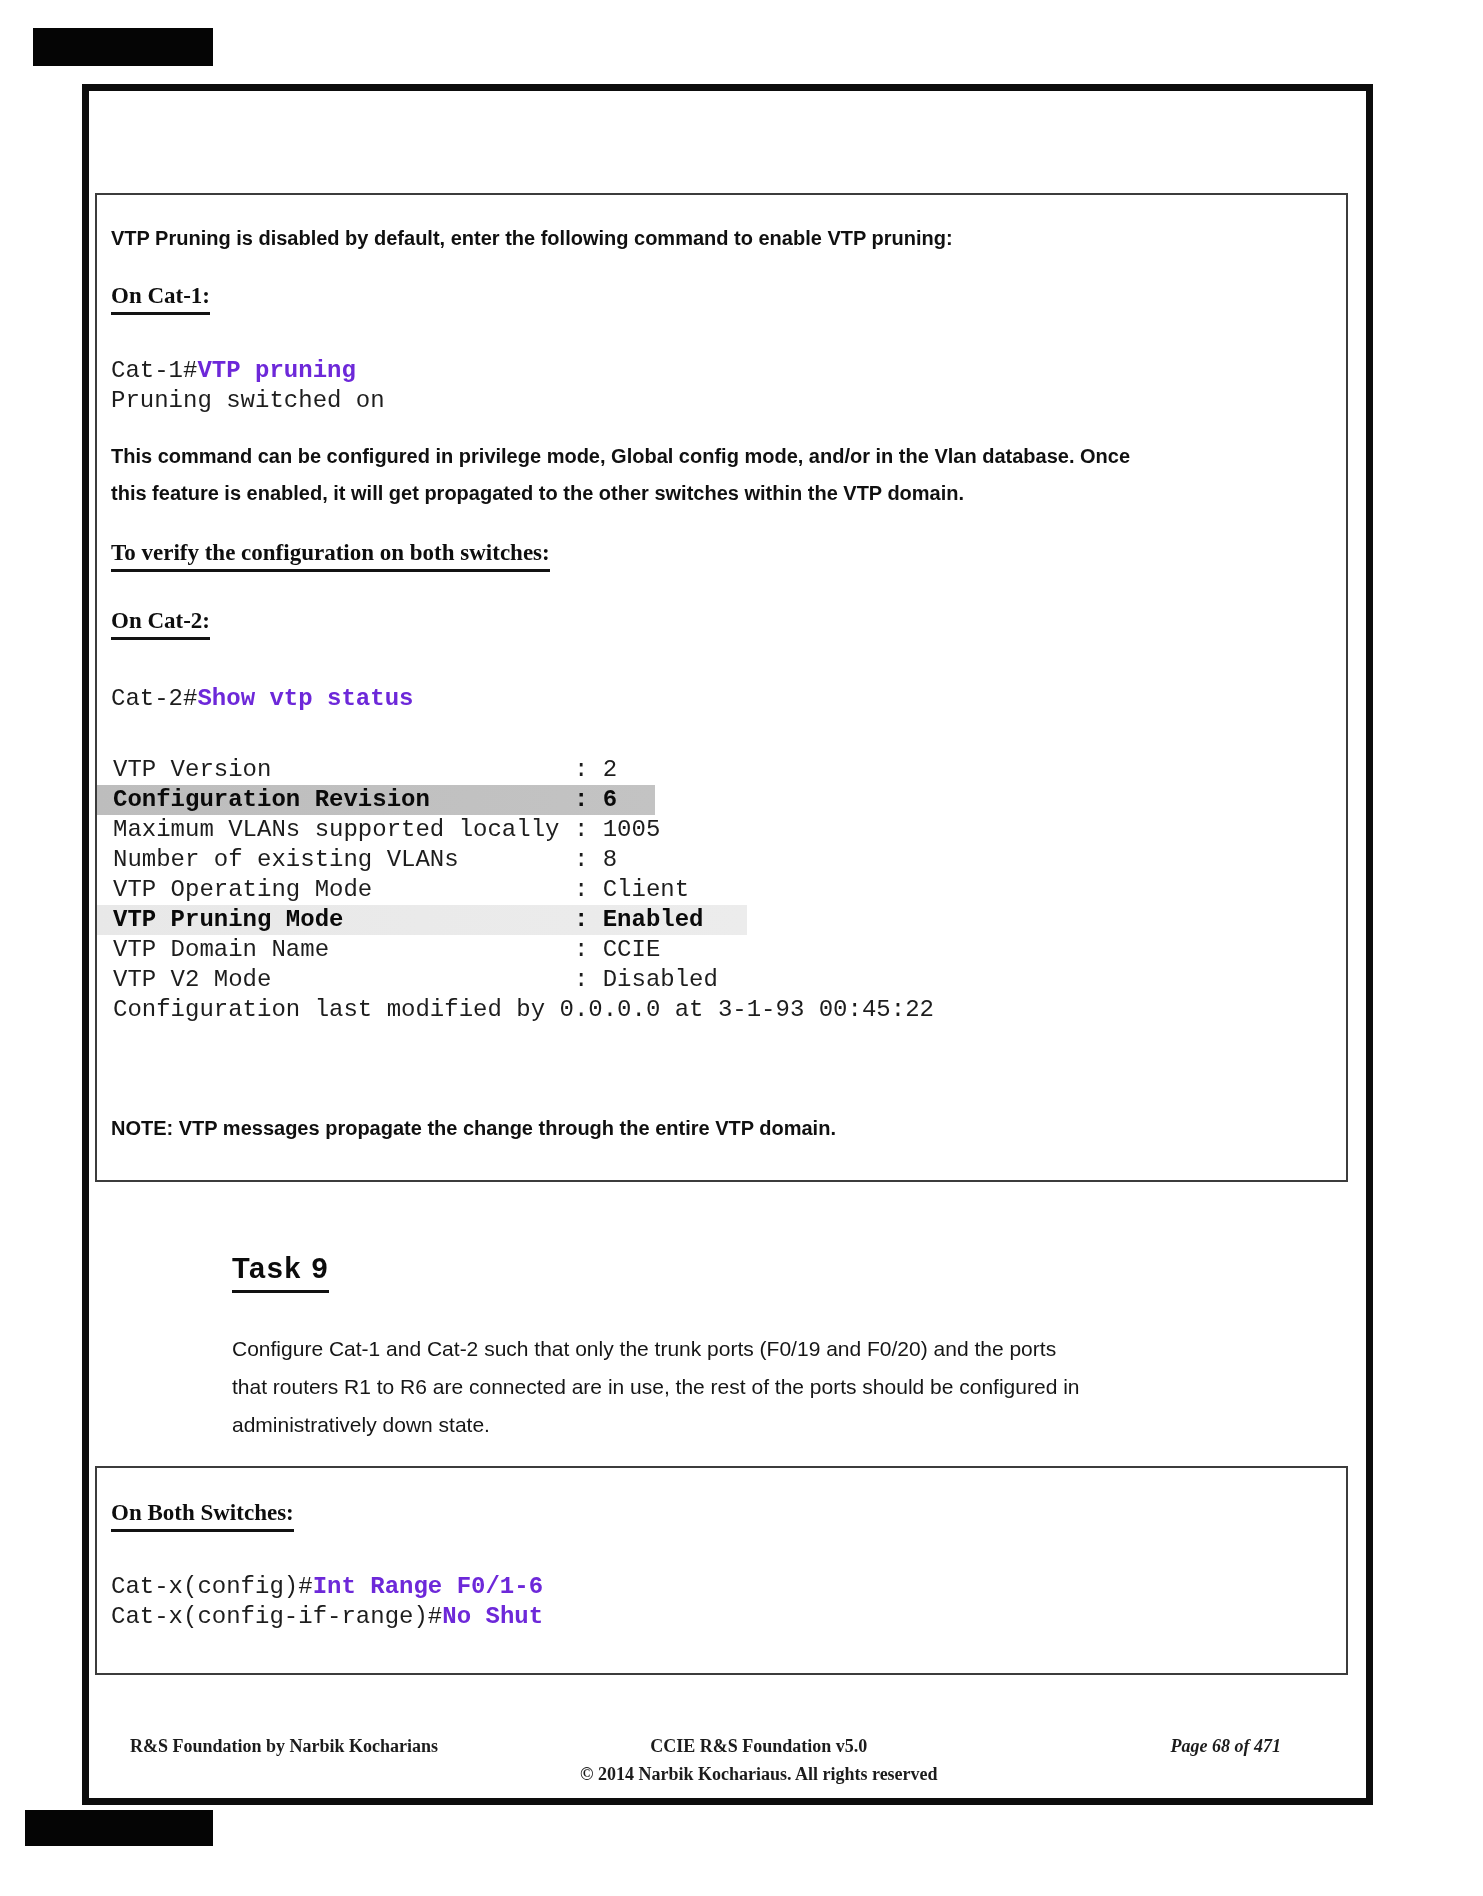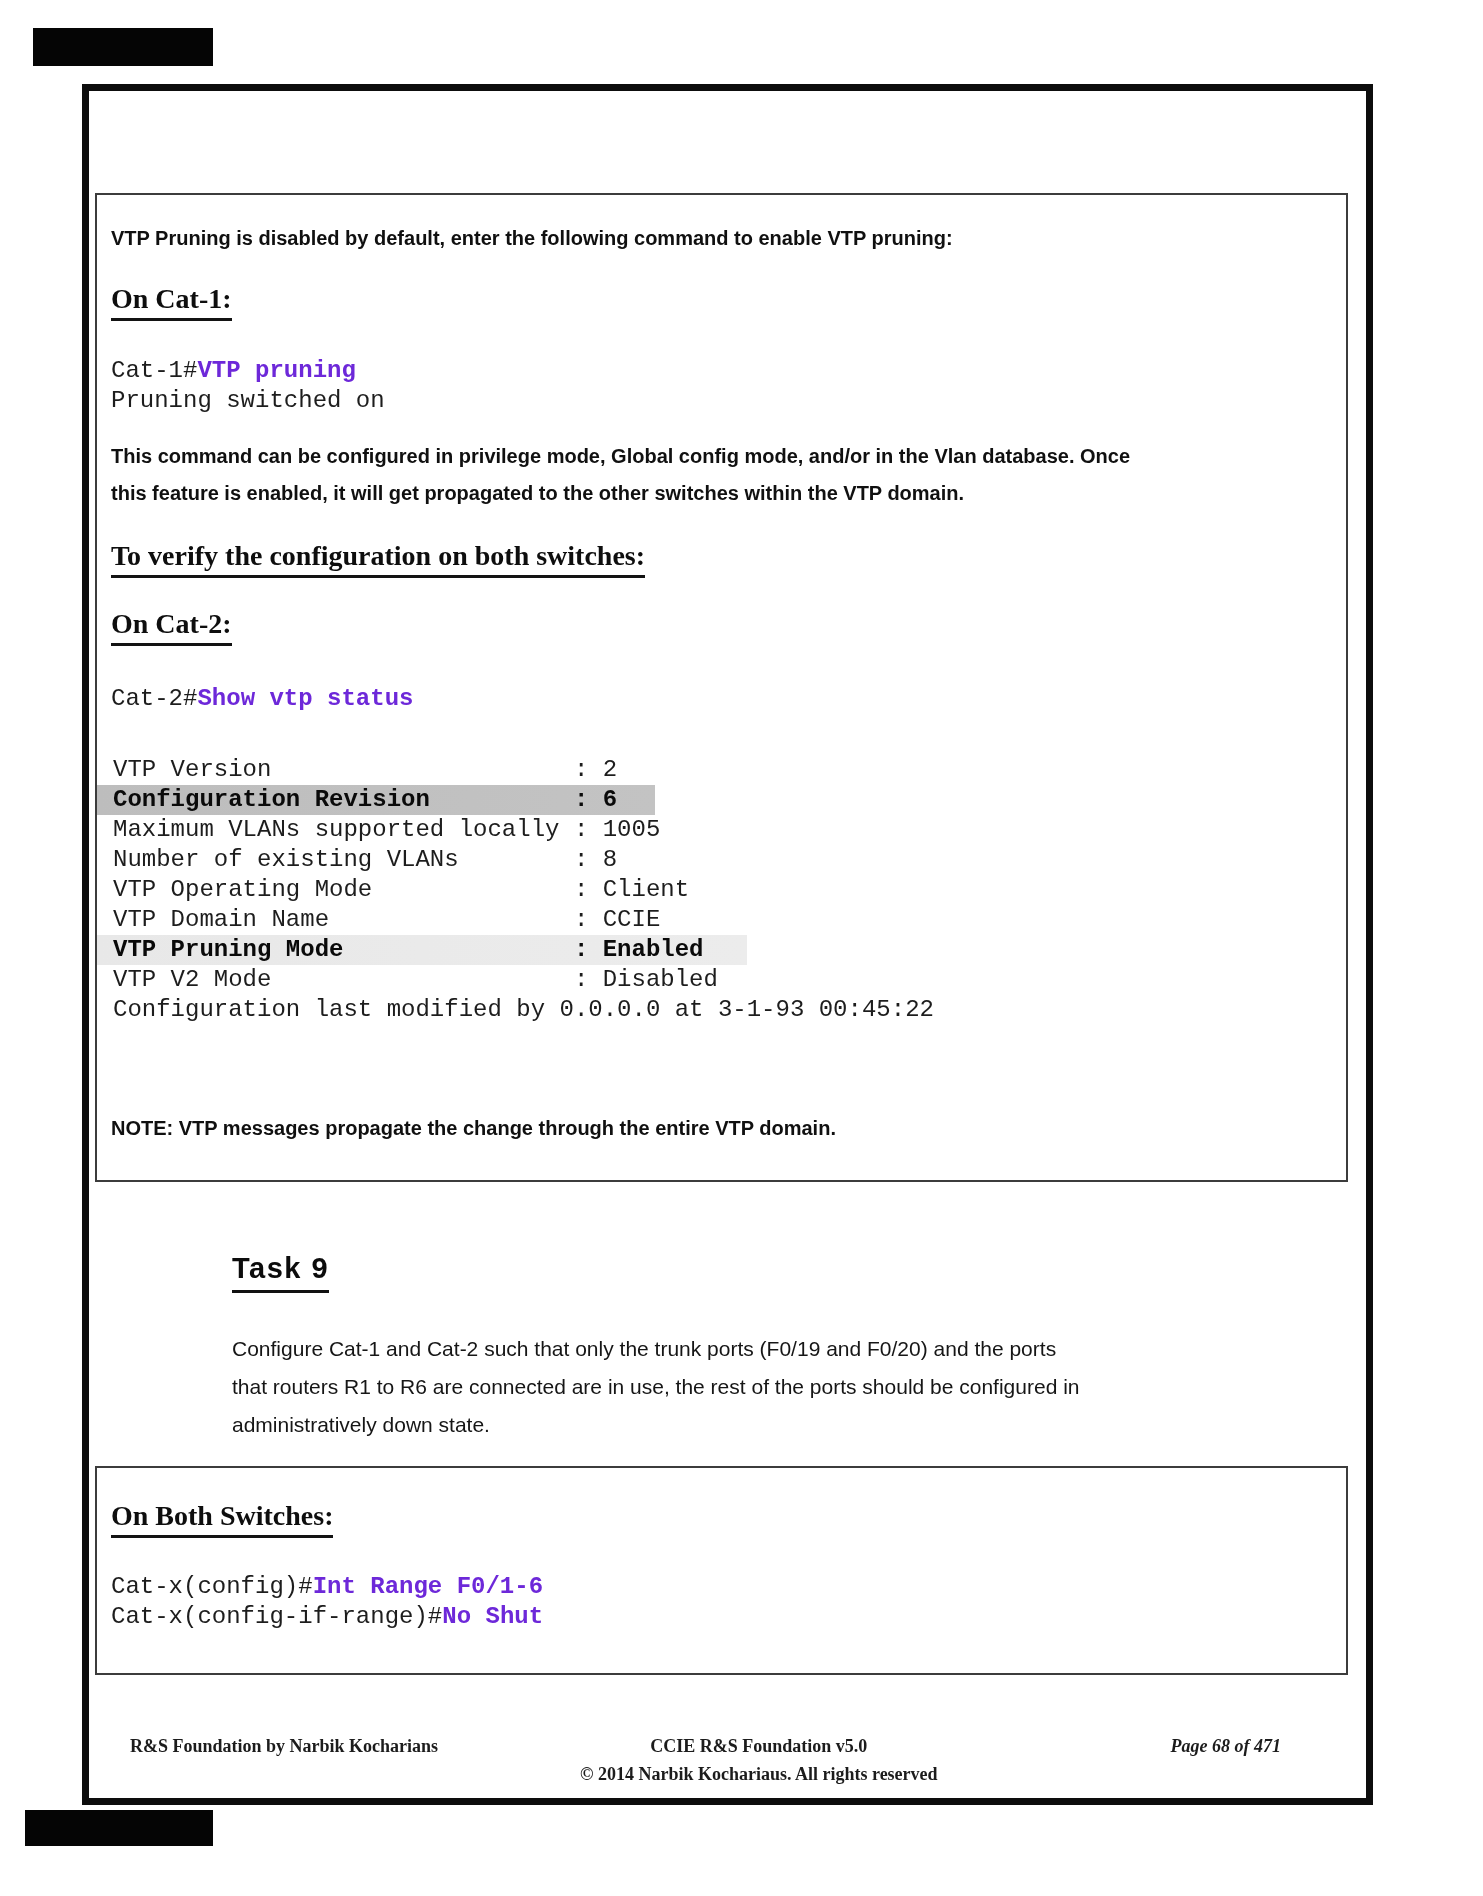--- a/index.html
+++ b/index.html
@@ -29,21 +29,21 @@
     font-weight:bold;font-size:20px;line-height:37px;color:#101010;
     white-space:nowrap;
   }
   .body-r{
     font-family:"Liberation Sans",sans-serif;
     font-weight:normal;font-size:21px;line-height:38px;color:#161616;
     white-space:nowrap;
   }
   .serif-h{
     font-family:"Liberation Serif",serif;
-    font-weight:bold;font-size:28px;color:#0e0e0e;
+    font-weight:bold;font-size:23px;color:#0e0e0e;
     display:inline-block;border-bottom:3px solid #131313;padding-bottom:3px;
     white-space:nowrap;
   }
   .mono{
     font-family:"Liberation Mono","DejaVu Sans Mono",monospace;
     font-size:24px;color:#1d1d1d;white-space:pre;
   }
   .mono .cmd{font-weight:bold;color:#6d28d9;}
   .tline{
     height:30px;line-height:30px;padding-left:16px;
@@ -104,22 +104,22 @@
   </div>
 
   <div class="abs mono" style="left:14px;top:490px;"><span>Cat-2#</span><span class="cmd">Show vtp status</span></div>
 
   <div class="abs" style="left:0px;top:560px;width:1245px;">
     <div class="tline">VTP Version                     : 2</div>
     <div class="tline hl-dark">Configuration Revision          : 6</div>
     <div class="tline">Maximum VLANs supported locally : 1005</div>
     <div class="tline">Number of existing VLANs        : 8</div>
     <div class="tline">VTP Operating Mode              : Client</div>
+    <div class="tline hl-light">VTP Pruning Mode                : Enabled</div>
     <div class="tline">VTP Domain Name                 : CCIE</div>
-    <div class="tline hl-light">VTP Pruning Mode                : Enabled</div>
     <div class="tline">VTP V2 Mode                     : Disabled</div>
     <div class="tline">Configuration last modified by 0.0.0.0 at 3-1-93 00:45:22</div>
   </div>
 
   <div class="abs body-b" style="left:14px;top:915px;">NOTE: VTP messages propagate the change through the entire VTP domain.</div>
 </div>
 
 <div class="abs" style="left:232px;top:1252px;">
   <span class="task-title">Task 9</span>
 </div>

